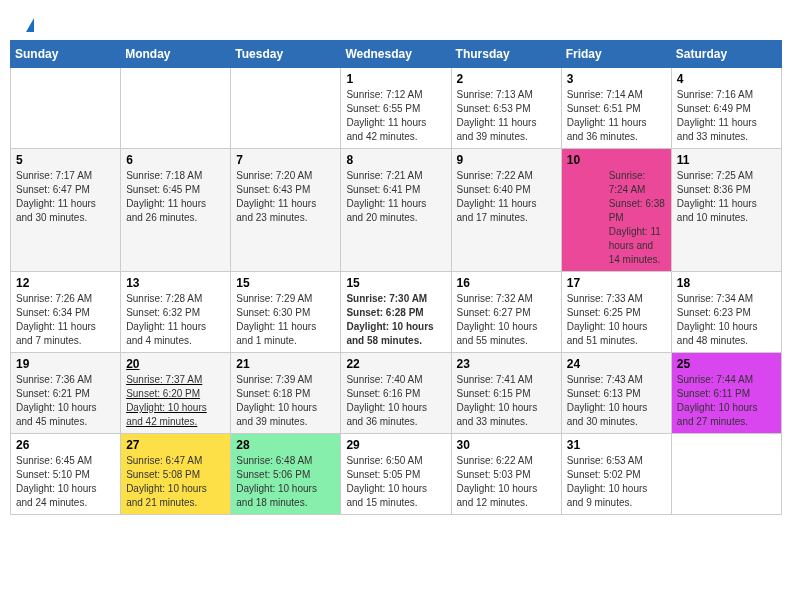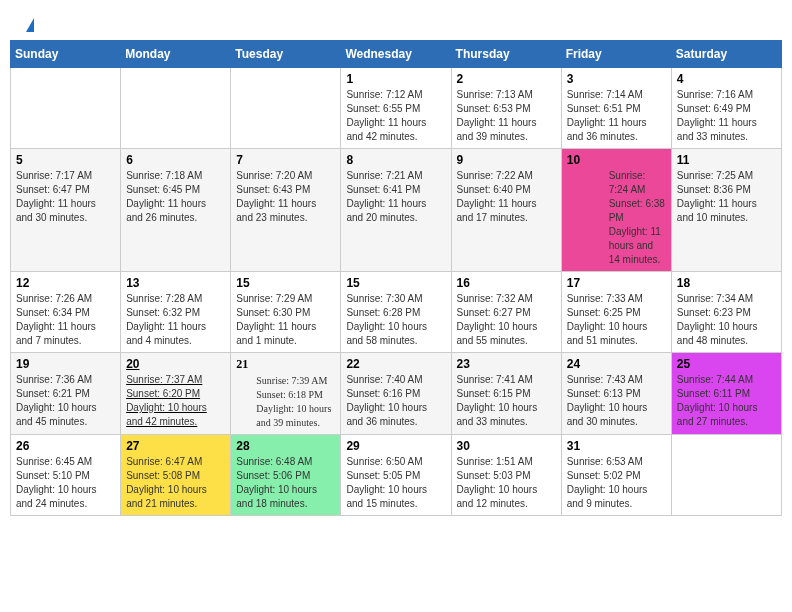--- a/index.html
+++ b/index.html
@@ -215,21 +215,21 @@
 Daylight: 11 hours and 4 minutes.</div>
         </td>
         <td style="background: rgb(255, 255, 255);">
           <span class="day-number">15</span>
           <div class="day-info" style="white-space: pre-line;">Sunrise: 7:29 AM
 Sunset: 6:30 PM
 Daylight: 11 hours and 1 minute.</div>
         </td>
         <td style="background: rgb(255, 255, 255);">
           <span class="day-number">15</span>
-          <div class="day-info" style="white-space: pre-line;">Sunrise: 7:30 AM
+          <div class="day-info" style="white-space: pre-line; font-weight: bold;">Sunrise: 7:30 AM
 Sunset: 6:28 PM
 Daylight: 10 hours and 58 minutes.</div>
         </td>
         <td style="background: rgb(255, 255, 255);">
           <span class="day-number">16</span>
           <div class="day-info" style="white-space: pre-line;">Sunrise: 7:32 AM
 Sunset: 6:27 PM
 Daylight: 10 hours and 55 minutes.</div>
         </td>
         <td style="background: rgb(255, 255, 255);">
@@ -251,23 +251,23 @@
           <div class="day-info" style="white-space: pre-line;">Sunrise: 7:36 AM
 Sunset: 6:21 PM
 Daylight: 10 hours and 45 minutes.</div>
         </td>
         <td style="background: rgb(245, 245, 245); text-decoration: underline;">
           <span class="day-number">20</span>
           <div class="day-info" style="white-space: pre-line;">Sunrise: 7:37 AM
 Sunset: 6:20 PM
 Daylight: 10 hours and 42 minutes.</div>
         </td>
-        <td style="background: rgb(245, 245, 245); font-family: Liberation Serif, serif;">
+        <td style="background: rgb(245, 245, 245);">
           <span class="day-number">21</span>
-          <div class="day-info" style="white-space: pre-line; margin-left: 20px;">Sunrise: 7:39 AM
+          <div class="day-info" style="white-space: pre-line;">Sunrise: 7:39 AM
 Sunset: 6:18 PM
 Daylight: 10 hours and 39 minutes.</div>
         </td>
         <td style="background: rgb(245, 245, 245);">
           <span class="day-number">22</span>
           <div class="day-info" style="white-space: pre-line;">Sunrise: 7:40 AM
 Sunset: 6:16 PM
 Daylight: 10 hours and 36 minutes.</div>
         </td>
         <td style="background: rgb(245, 245, 245);">
@@ -309,21 +309,21 @@
 Daylight: 10 hours and 18 minutes.</div>
         </td>
         <td style="background: rgb(255, 255, 255);">
           <span class="day-number">29</span>
           <div class="day-info" style="white-space: pre-line;">Sunrise: 6:50 AM
 Sunset: 5:05 PM
 Daylight: 10 hours and 15 minutes.</div>
         </td>
         <td style="background: rgb(255, 255, 255);">
           <span class="day-number">30</span>
-          <div class="day-info" style="white-space: pre-line;">Sunrise: 1:51 AM
+          <div class="day-info" style="white-space: pre-line;">Sunrise: 6:22 AM
 Sunset: 5:03 PM
 Daylight: 10 hours and 12 minutes.</div>
         </td>
         <td style="background: rgb(255, 255, 255);">
           <span class="day-number">31</span>
           <div class="day-info" style="white-space: pre-line;">Sunrise: 6:53 AM
 Sunset: 5:02 PM
 Daylight: 10 hours and 9 minutes.</div>
         </td>
         <td class="empty-cell"></td>

